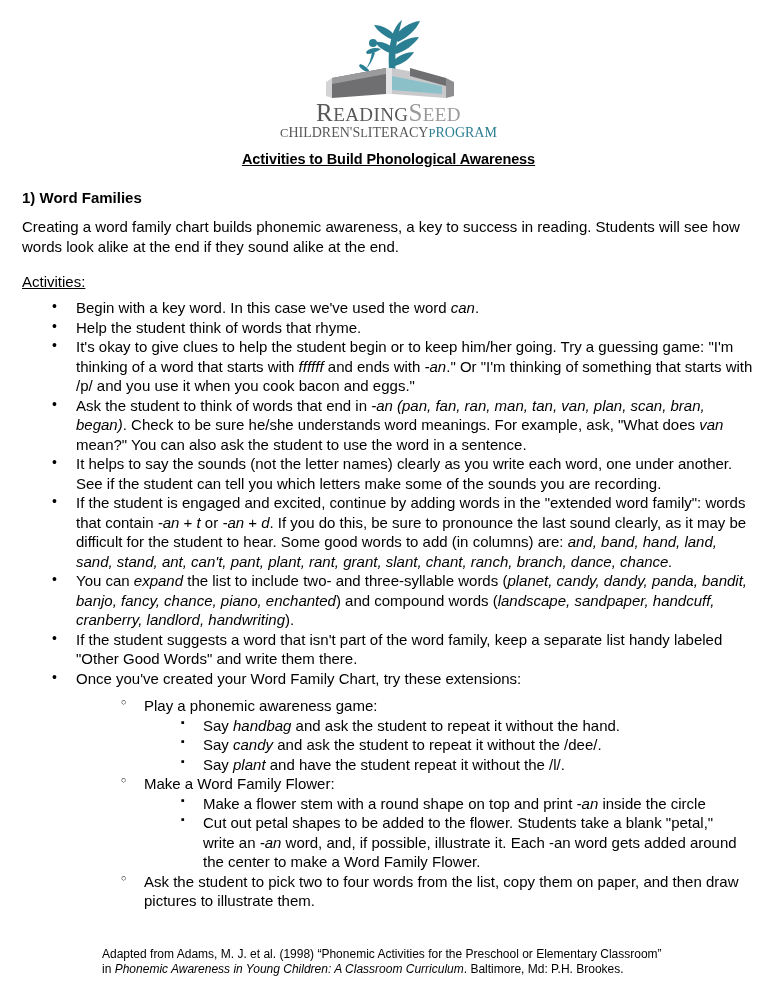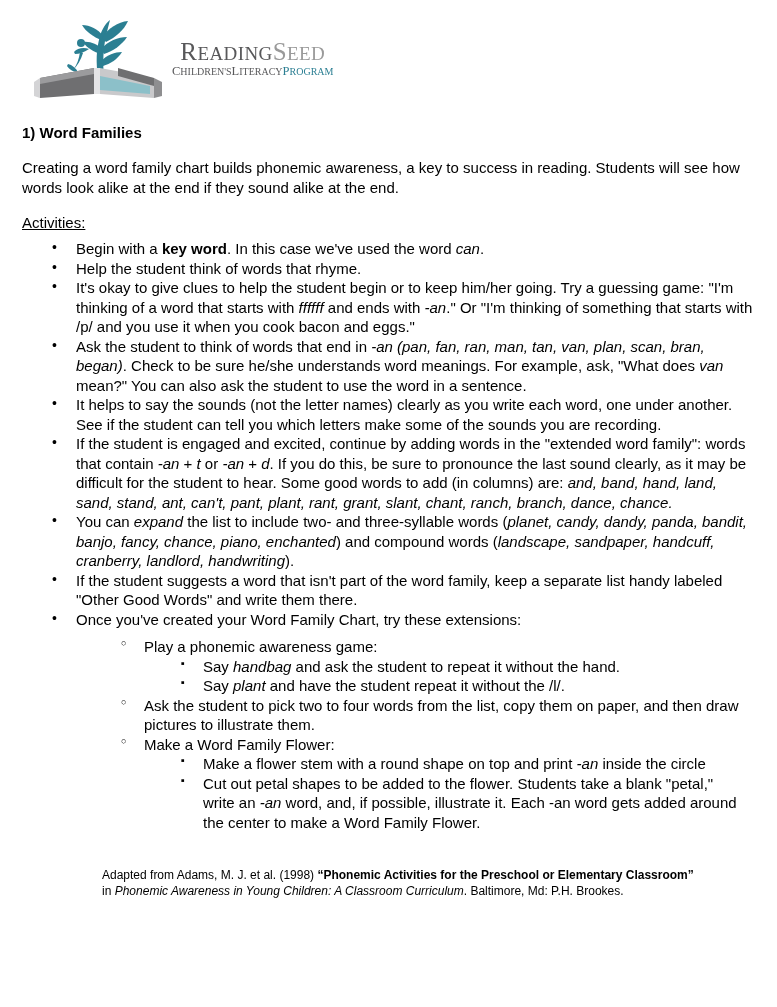--- a/index.html
+++ b/index.html
@@ -20,20 +20,21 @@
     height: 1007px;
     box-sizing: border-box;
     padding: 0 22px;
     overflow: hidden;
   }
 
   
   .logo-block {
     width: 100%;
     display: flex;
+    flex-direction: column;
     align-items: center;
     padding-top: 16px;
   }
   .logo-mark {
     width: 150px;
     height: 86px;
     display: block;
   }
   .logo-wordmark {
     margin-top: -2px;
@@ -52,21 +53,21 @@
   .logo-line1 .seed-1 { color: #58585a; }
   .logo-line1 .seed-2 { color: #9a9a9a; }
   .logo-line2 {
     font-family: "Liberation Serif", serif;
     font-size: 12.5px;
     margin-top: 1px;
     color: #58585a;
     white-space: nowrap;
   }
   .logo-line2 .c-cap { font-size: 12.5px; }
-  .logo-line2 .c-sm { font-size: 10px; }
+  .logo-line2 .c-sm { font-size: 14px; }
   .logo-line2 .prog { color: #2c7f93; }
 
   
   .doc-title {
     text-align: center;
     font-size: 14.5px;
     font-weight: bold;
     text-decoration: underline;
     margin-top: 11px;
     margin-bottom: 0;
@@ -74,21 +75,21 @@
   }
   .section-head {
     font-size: 15px;
     font-weight: bold;
     margin-top: 22px;
     margin-bottom: 0;
   }
   .para {
     font-size: 15px;
     line-height: 1.30;
-    margin-top: 17px;
+    margin-top: 11px;
   }
   .sub-head {
     font-size: 15px;
     text-decoration: underline;
     margin-top: 17px;
     margin-bottom: 8px;
   }
 
   
   ul.lvl1 {
@@ -141,21 +142,21 @@
   }
   ul.lvl3 > li::before {
     content: "\25AA";
     position: absolute;
     left: 3px;
     top: -1px;
     font-size: 11px;
   }
 
   i { font-style: italic; }
-  b { font-weight: bold; }
+  b { font-weight: normal; }
 
   
   .footer {
     margin-top: 36px;
     padding-left: 80px;
     padding-right: 18px;
     font-size: 12px;
     line-height: 1.32;
   }
 </style>
@@ -189,20 +190,21 @@
       <path d="M132 62 L140 66 L140 80 L132 82 Z" fill="#8e8e90"></path>
 
       <path d="M72 52 L78 52 L78 78 L72 78 Z" fill="#e4e4e6"></path>
     </svg>
     <div class="logo-wordmark">
       <div class="logo-line1"><span class="lg-cap seed-1">R</span><span class="lg-sm seed-1">EADING</span><span class="lg-cap seed-2">S</span><span class="lg-sm seed-2">EED</span></div>
       <div class="logo-line2"><span class="c-cap">C</span><span class="c-sm">HILDREN'S</span><span class="c-cap">L</span><span class="c-sm">ITERACY</span><span class="c-cap prog">P</span><span class="c-sm prog">ROGRAM</span></div>
     </div>
   </div>
 
+  <div class="doc-title">Activities to Build Phonological Awareness</div>
 
   <div class="section-head">1) Word Families</div>
 
   <div class="para">Creating a word family chart builds phonemic awareness, a key to success in reading. Students will see how words look alike at the end if they sound alike at the end.</div>
 
   <div class="sub-head">Activities:</div>
 
   <ul class="lvl1">
 
     <li><span>Begin with a </span><b>key word</b><span>. In this case we've used the word </span><i>can</i><span>.</span></li>
@@ -222,30 +224,31 @@
     <li><span>If the student suggests a word that isn't part of the word family, keep a separate list handy labeled "Other Good Words" and write them there.</span></li>
 
     <li>
       <span>Once you've created your Word Family Chart, try these extensions:</span>
 
       <ul class="lvl2">
         <li>
           <span>Play a phonemic awareness game:</span>
           <ul class="lvl3">
             <li><span>Say </span><i>handbag</i><span> and ask the student to repeat it without the hand.</span></li>
+            <li><span>Say </span><i>candy</i><span> and ask the student to repeat it without the /dee/.</span></li>
             <li><span>Say </span><i>plant</i><span> and have the student repeat it without the /l/.</span></li>
           </ul>
         </li>
-        <li><span>Ask the student to pick two to four words from the list, copy them on paper, and then draw pictures to illustrate them.</span></li>
         <li>
           <span>Make a Word Family Flower:</span>
           <ul class="lvl3">
             <li><span>Make a flower stem with a round shape on top and print </span><i>-an</i><span> inside the circle</span></li>
             <li><span>Cut out petal shapes to be added to the flower. Students take a blank "petal," write an </span><i>-an</i><span> word, and, if possible, illustrate it. Each -an word gets added around the center to make a Word Family Flower.</span></li>
           </ul>
         </li>
+        <li><span>Ask the student to pick two to four words from the list, copy them on paper, and then draw pictures to illustrate them.</span></li>
       </ul>
     </li>
   </ul>
 
   <div class="footer"><span>Adapted from Adams, M. J. et al. (1998) </span><b>“Phonemic Activities for the Preschool or Elementary Classroom”</b><br><span>in </span><i>Phonemic Awareness in Young Children: A Classroom Curriculum</i><span>. Baltimore, Md: P.H. Brookes.</span></div>
 
 </div>
 
 </body></html>

